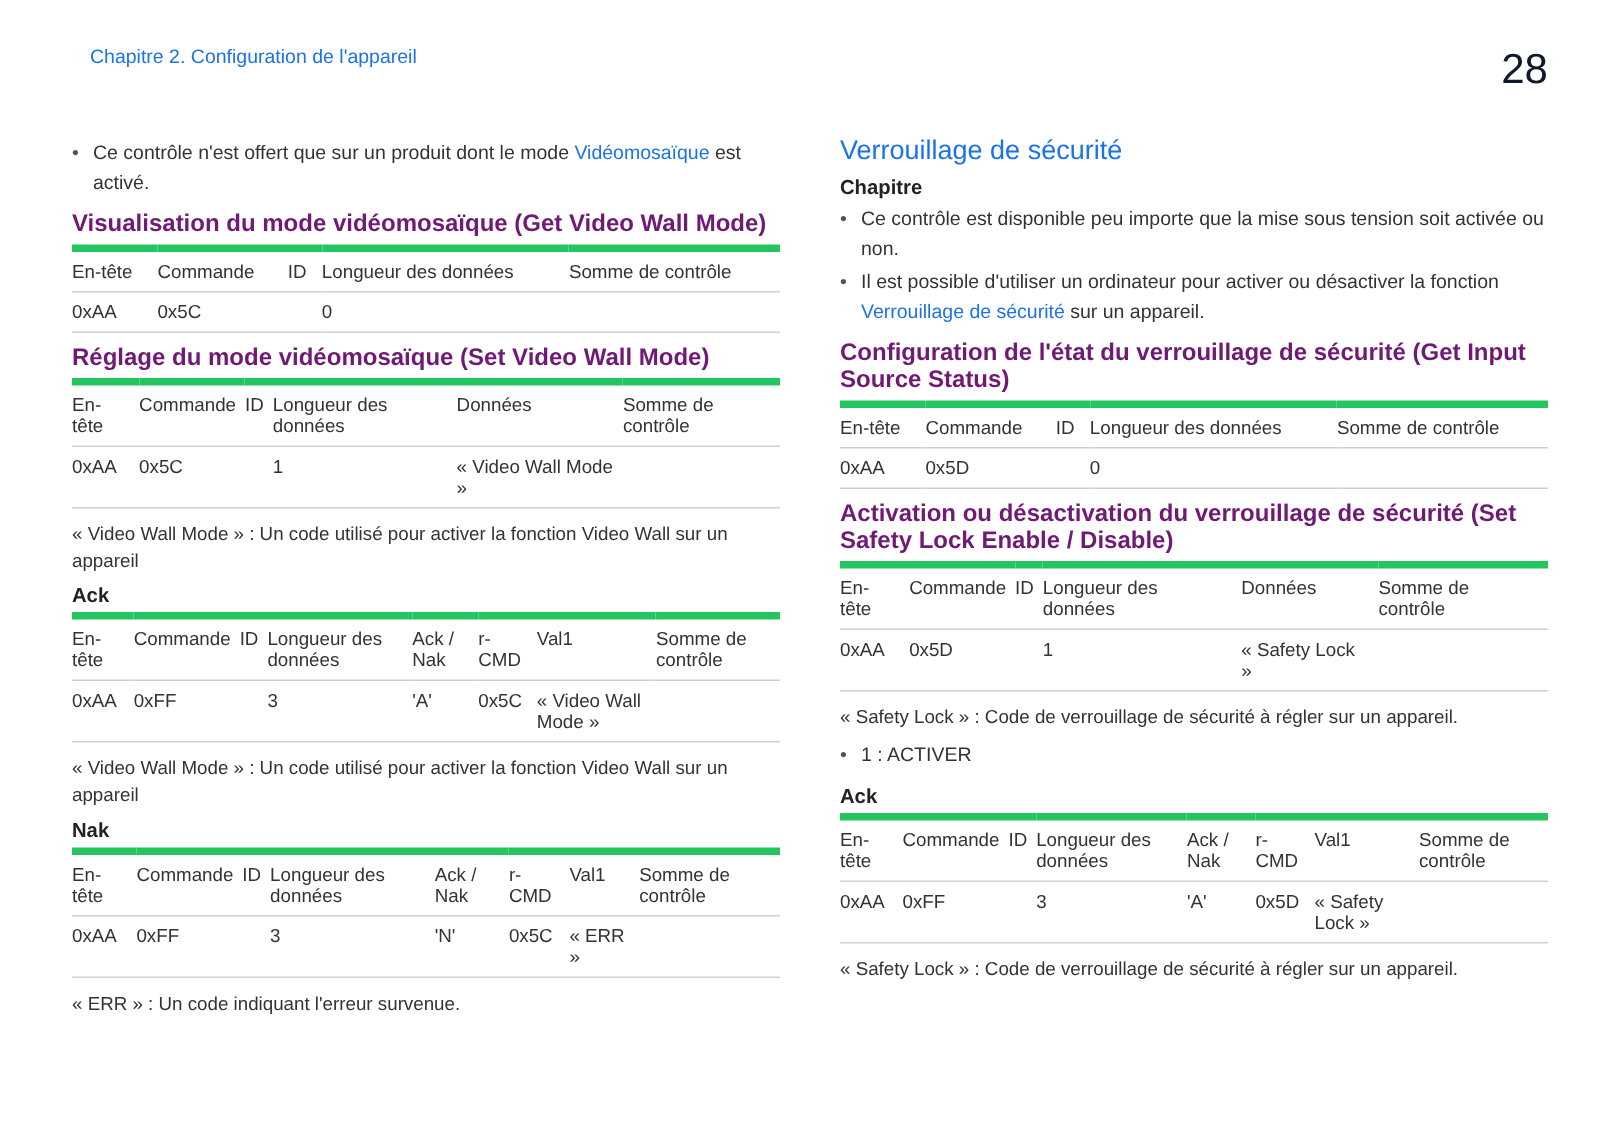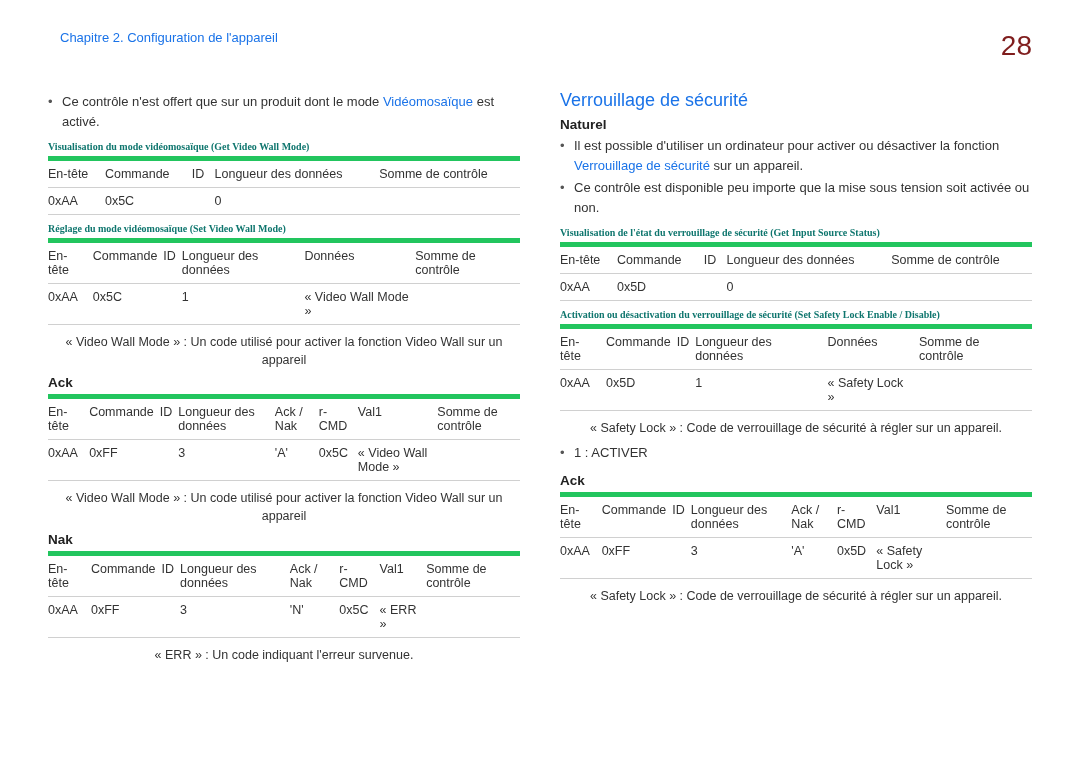--- a/index.html
+++ b/index.html
@@ -12,40 +12,40 @@
       height: 763px;
       position: relative;
     }
     .header {
       display: flex;
       justify-content: space-between;
       align-items: flex-start;
       padding: 30px 48px 6px 60px;
     }
     .chapter-title { color: #1a73e8; font-size: 13px; }
-    .page-num { color: #7f1d1d; font-size: 28px; font-weight: 400; text-align: right; }
+    .page-num { color: #0f172a; font-size: 28px; font-weight: 400; text-align: right; }
     .columns {
       display: flex;
       gap: 40px;
       padding: 20px 48px 0 48px;
     }
     .col { flex: 1; min-width: 0; }
     ul.bullets { list-style: none; margin: 4px 0 10px 0; }
     ul.bullets > li { position: relative; padding-left: 14px; line-height: 1.5; margin-bottom: 3px; }
     ul.bullets > li::before { content: "•"; position: absolute; left: 0; color: #555; }
     .inline-link { color: #1a73e8; }
     h3.sec-main { color: #1a73e8; font-size: 18px; font-weight: 500; margin: 2px 0 6px 0; }
-    h4.sec-title { color: #0f766e; font-weight: 600; font-size: 10px; margin: 8px 0 4px 0; font-family: Liberation Serif, serif; }
+    h4.sec-title { color: #701a75; font-weight: 600; font-size: 16px; margin: 8px 0 4px 0; }
     h5.sub-title { color: #222; font-weight: 600; font-size: 13.5px; margin: 6px 0 4px 0; }
     table { width: 100%; border-collapse: collapse; margin: 4px 0 8px 0; font-size: 12.5px; }
     tr { border-bottom: 1px solid #d0d0d0; }
     tr.hdr { border-top: 5px solid #22c55e; }
     th, td { padding: 6px 6px 6px 0; text-align: left; vertical-align: top; font-weight: 400; }
     th { color: #333; }
-    .note { font-size: 12.5px; margin: 4px 0 6px 0; line-height: 1.45; text-align: center; }
+    .note { font-size: 12.5px; margin: 4px 0 6px 0; line-height: 1.45; }
   </style>
 </head>
 <body>
 
 <div class="header">
   <span class="chapter-title">Chapitre 2. Configuration de l'appareil</span>
   <span class="page-num">28</span>
 </div>
 
 <div class="columns">
@@ -151,29 +151,29 @@
         <td>« ERR »</td>
         <td></td>
       </tr>
     </tbody>
       </table>
     <p class="note">« ERR » : Un code indiquant l'erreur survenue.</p>
   </div>
 
   <div class="col">
     <h3 class="sec-main">Verrouillage de sécurité</h3>
-    <h5 class="sub-title">Naturel</h5>
+    <h5 class="sub-title">Chapitre</h5>
     <ul class="bullets">
+      <li>Ce contrôle est disponible peu importe que la mise sous tension soit activée ou non.</li>
       <li>
         <span>Il est possible d'utiliser un ordinateur pour activer ou désactiver la fonction </span><span class="inline-link">Verrouillage de sécurité</span><span> sur un appareil.</span>
       </li>
-      <li>Ce contrôle est disponible peu importe que la mise sous tension soit activée ou non.</li>
     </ul>
 
-    <h4 class="sec-title">Visualisation de l'état du verrouillage de sécurité (Get Input Source Status)</h4>
+    <h4 class="sec-title">Configuration de l'état du verrouillage de sécurité (Get Input Source Status)</h4>
     <table>
       <tbody>
           <tr class="hdr">
         <th>En-tête</th>
         <th>Commande</th>
         <th>ID</th>
         <th>Longueur des données</th>
         <th>Somme de contrôle</th>
       </tr>
       <tr>

